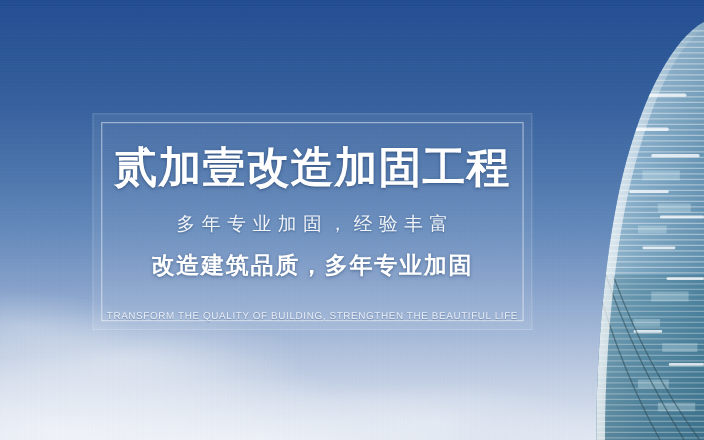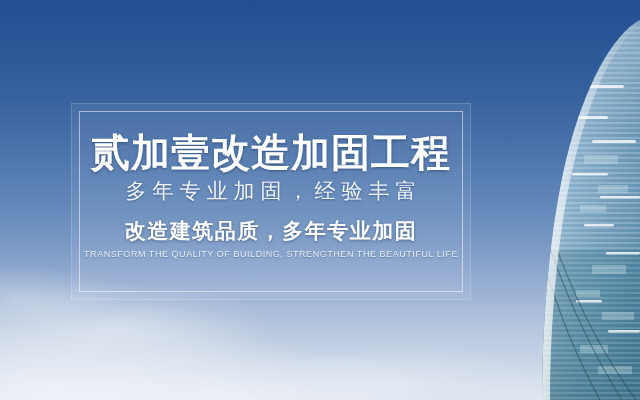--- a/index.html
+++ b/index.html
@@ -62,21 +62,21 @@
     right: 0;
     top: 0;
     width: 160px;
     height: 400px;
   }
   .building-wrap svg { display: block; width: 100%; height: 100%; }
 
   
   .panel {
     position: absolute;
-    left: 71px;
+    left: 84px;
     top: 103px;
     width: 400px;
     height: 197px;
     background: rgba(255,255,255,0.07);
     box-sizing: border-box;
   }
   .panel-inner-border {
     position: absolute;
     left: 8px;
     top: 8px;
@@ -109,22 +109,22 @@
     font-size: 39px;
     line-height: 1.05;
     font-weight: bold;
     color: #ffffff;
     letter-spacing: 1px;
     text-shadow: 0 1px 3px rgba(20,45,85,0.55);
     white-space: nowrap;
   }
 
   .subtitle {
-    margin-top: 4px;
-    font-size: 21px;
+    margin-top: 20px;
+    font-size: 17px;
     line-height: 1.2;
     font-weight: normal;
     color: #f2f6fb;
     letter-spacing: 6px;
     text-indent: 6px;
     text-shadow: 0 1px 2px rgba(20,45,85,0.45);
     white-space: nowrap;
   }
 
   .slogan {
@@ -132,21 +132,21 @@
     font-size: 21px;
     line-height: 1.2;
     font-weight: bold;
     color: #ffffff;
     letter-spacing: 1.5px;
     text-shadow: 0 1px 3px rgba(20,45,85,0.5);
     white-space: nowrap;
   }
 
   .english {
-    margin-top: 6px;
+    margin-top: 27px;
     font-size: 9px;
     line-height: 1.2;
     font-weight: normal;
     color: #e9eff8;
     letter-spacing: 0.55px;
     white-space: nowrap;
     text-shadow: 0 1px 1px rgba(20,45,85,0.35);
   }
 </style>
 </head>

